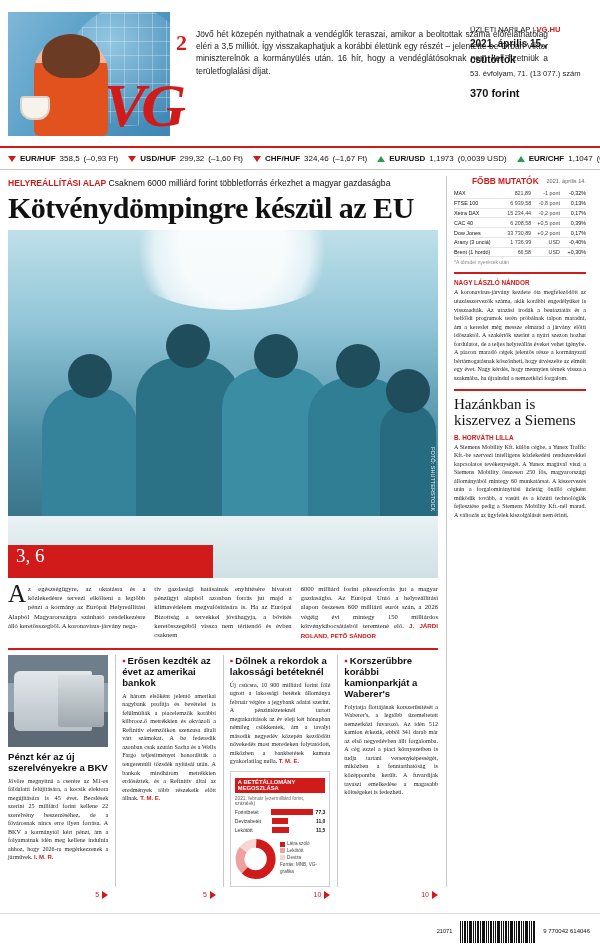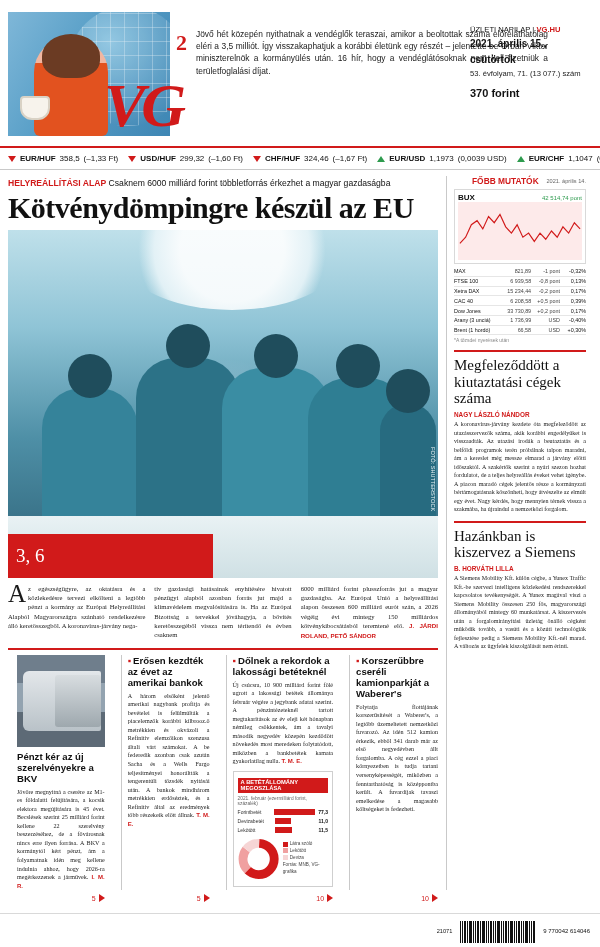--- a/index.html
+++ b/index.html
@@ -162,21 +162,21 @@
   .photo-credit {
     position: absolute; right: 2px; bottom: 66px;
     font-size: 5.6px; color: #e8f2f5;
     font-family: "Liberation Sans", sans-serif;
     writing-mode: vertical-rl;
   }
 
   .photo-callout {
     position: absolute; left: 0; bottom: 0;
     width: 205px; background: #d11a1a; color: #fff;
-    padding: 12px 8px 8px 8px;
+    padding: 1px 8px 8px 8px;
   }
   .photo-callout .num {
     font-family: "Liberation Serif", serif;
     font-size: 19px; line-height: 1; margin-bottom: 5px;
   }
   .photo-callout .txt {
     font-family: "Liberation Sans", sans-serif;
     font-size: 8.6px; line-height: 1.38; font-weight: bold;
   }
 
@@ -191,21 +191,21 @@
     float: left; font-size: 25px; line-height: 0.82; padding-right: 2px;
     font-family: "Liberation Serif", serif;
   }
   .byline { color: #d11a1a; font-weight: bold; font-family:"Liberation Sans",sans-serif; font-size:6.2px;}
 
   
   .bottom {
     display: flex; gap: 7px; margin-top: 7px;
     border-top: 2px solid #d11a1a; padding-top: 5px;
   }
-  .bcol { width: 25%; position: relative; margin-left: 9px; }
+  .bcol { width: 25%; position: relative; }
   .bcol + .bcol { border-left: 1px solid #c9c9c9; padding-left: 6px; }
   .b-head {
     font-family: "Liberation Sans", sans-serif;
     font-size: 9.6px; font-weight: bold; line-height: 1.15; color: #111;
     margin-bottom: 4px;
   }
   .b-head .sq { color: #d11a1a; margin-right: 2px; }
   .b-text {
     font-size: 6.1px; line-height: 1.4; text-align: justify; color: #1b1b1b;
     font-family: "Liberation Serif", serif;
@@ -316,21 +316,21 @@
       <div>53. évfolyam, 71. (13 077.) szám</div>
       <div class="price">370 forint</div>
     </div>
   </div>
 
   <div class="rates">
     <div class="rate">
       <span class="tri down"></span>
       <b>EUR/HUF</b>
       <span>358,5</span>
-      <span>(–1,33 Ft)</span>
+      <span>(–0,93 Ft)</span>
     </div>
     <div class="rate">
       <span class="tri down"></span>
       <b>USD/HUF</b>
       <span>299,32</span>
       <span>(–1,60 Ft)</span>
     </div>
     <div class="rate">
       <span class="tri down"></span>
       <b>CHF/HUF</b>
@@ -460,48 +460,38 @@
           </div>
 
           <div class="pagemark">
             <span>10</span>
             <span class="arrow-r"></span>
           </div>
         </div>
 
         <div class="bcol">
           <div class="b-head">
-            <span class="sq">▪</span><span>Korszerűbbre cseréli kamionparkját a Waberer's</span>
+            <span class="sq">▪</span><span>Korszerűbbre korábbi kamionparkját a Waberer's</span>
           </div>
           <div class="b-text">Folytatja flottájának korszerűsítését a Waberer's, a legtöbb üzemeltetett nemzetközi fuvarozó. Az idén 512 kamion érkezik, ebből 341 darab már az első negyedévben állt forgalomba. A cég ezzel a piaci környezetben is tudja tartani versenyképességét, miközben a fenntarthatóság is középpontba került. A fuvardíjak tavaszi emelkedése a magasabb költségeket is fedezheti.</div>
           <div class="pagemark">
             <span>10</span>
             <span class="arrow-r"></span>
           </div>
         </div>
 
       </div>
     </div>
 
     <div class="col-right">
       <div class="rail-title">
         <span>FŐBB MUTATÓK</span>
         <span class="date">2021. április 14.</span>
       </div>
 
-      <div class="rail-box">
-        <div class="bux-head">
-          <b>BUX</b>
-          <span class="val">42 514,74 pont</span>
-        </div>
-        <svg class="spark" viewBox="0 0 130 56" preserveAspectRatio="none">
-          <rect x="0" y="0" width="130" height="56" fill="#fdeaea"></rect>
-          <polyline fill="none" stroke="#d11a1a" stroke-width="1.2" points="2,40 8,34 14,22 20,18 26,26 32,14 38,20 44,12 50,24 56,30 62,22 68,34 74,30 80,38 86,30 92,36 98,28 104,34 110,24 116,30 122,20 128,26"></polyline>
-        </svg>
-      </div>
 
       <table class="tick-table">
         <tbody>
           <tr>
             <td>MAX</td>
             <td class="n">821,89</td>
             <td class="n">-1 pont</td>
             <td class="d down">-0,32%</td>
           </tr>
           <tr>
@@ -538,21 +528,20 @@
             <td>Brent (1 hordó)</td>
             <td class="n">66,58</td>
             <td class="n">USD</td>
             <td class="d up">+0,30%</td>
           </tr>
         </tbody>
       </table>
       <div class="tick-note">*A tőzsdei nyerések után</div>
 
       <hr class="rail-hr">
-      <div class="rail-head">Megfeleződdött a kiutaztatási cégek száma</div>
       <div class="rail-auth">NAGY LÁSZLÓ NÁNDOR</div>
       <div class="rail-text">A koronavírus-járvány kezdete óta megfeleződött az utazásszervezők száma, akik korábbi engedélyüket is visszaadták. Az utazási irodák a beutaztatás és a belföldi programok terén próbálnak talpon maradni, ám a kereslet még messze elmarad a járvány előtti időszaktól. A szakértők szerint a nyári szezon hozhat fordulatot, de a teljes helyreállás éveket vehet igénybe. A piacon maradó cégek jelentős része a kormányzati bértámogatásnak köszönheti, hogy átvészelte az elmúlt egy évet. Nagy kérdés, hogy mennyien térnek vissza a szakmába, ha újraindul a nemzetközi forgalom.</div>
 
       <hr class="rail-hr">
       <div class="rail-head">Hazánkban is kiszervez a Siemens</div>
       <div class="rail-auth">B. HORVÁTH LILLA</div>
       <div class="rail-text">A Siemens Mobility Kft. külön cégbe, a Yunex Traffic Kft.-be szervezi intelligens közlekedési rendszerekkel kapcsolatos tevékenységét. A Yunex magával viszi a Siemens Mobility összesen 250 fős, magyarországi állományából mintegy 60 munkatársat. A kiszervezés után a forgalomirányítási üzletág önálló cégként működik tovább, a vasúti és a közúti technológiák fejlesztése pedig a Siemens Mobility Kft.-nél marad. A változás az ügyfelek kiszolgálását nem érinti.</div>
     </div>
   </div>
 

